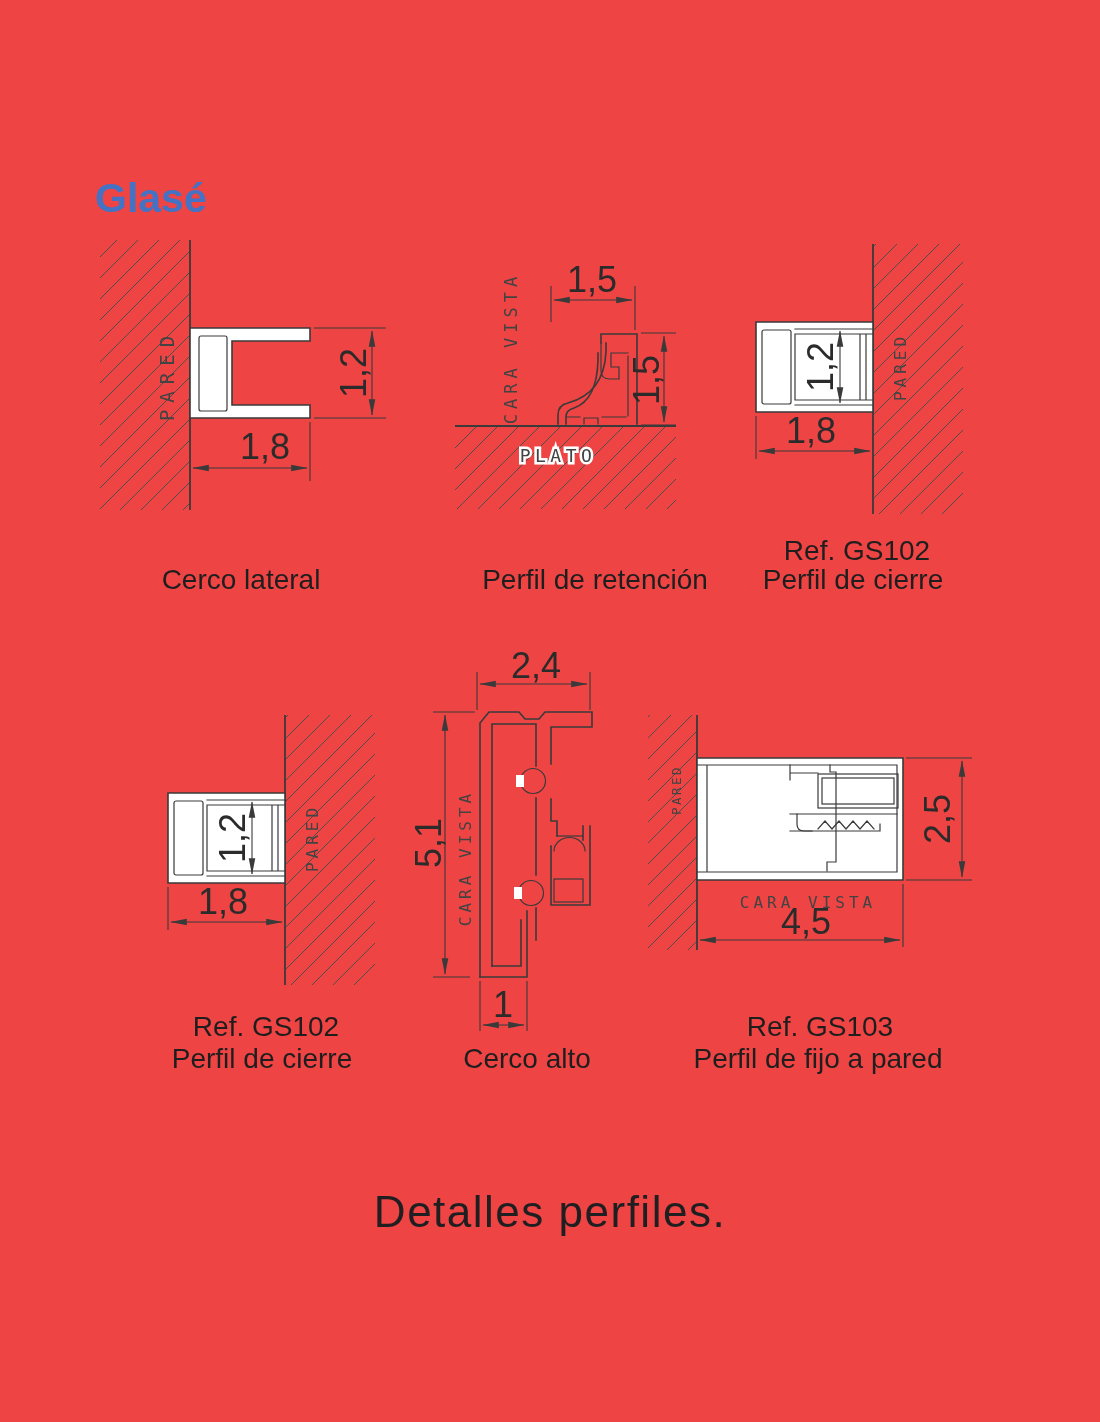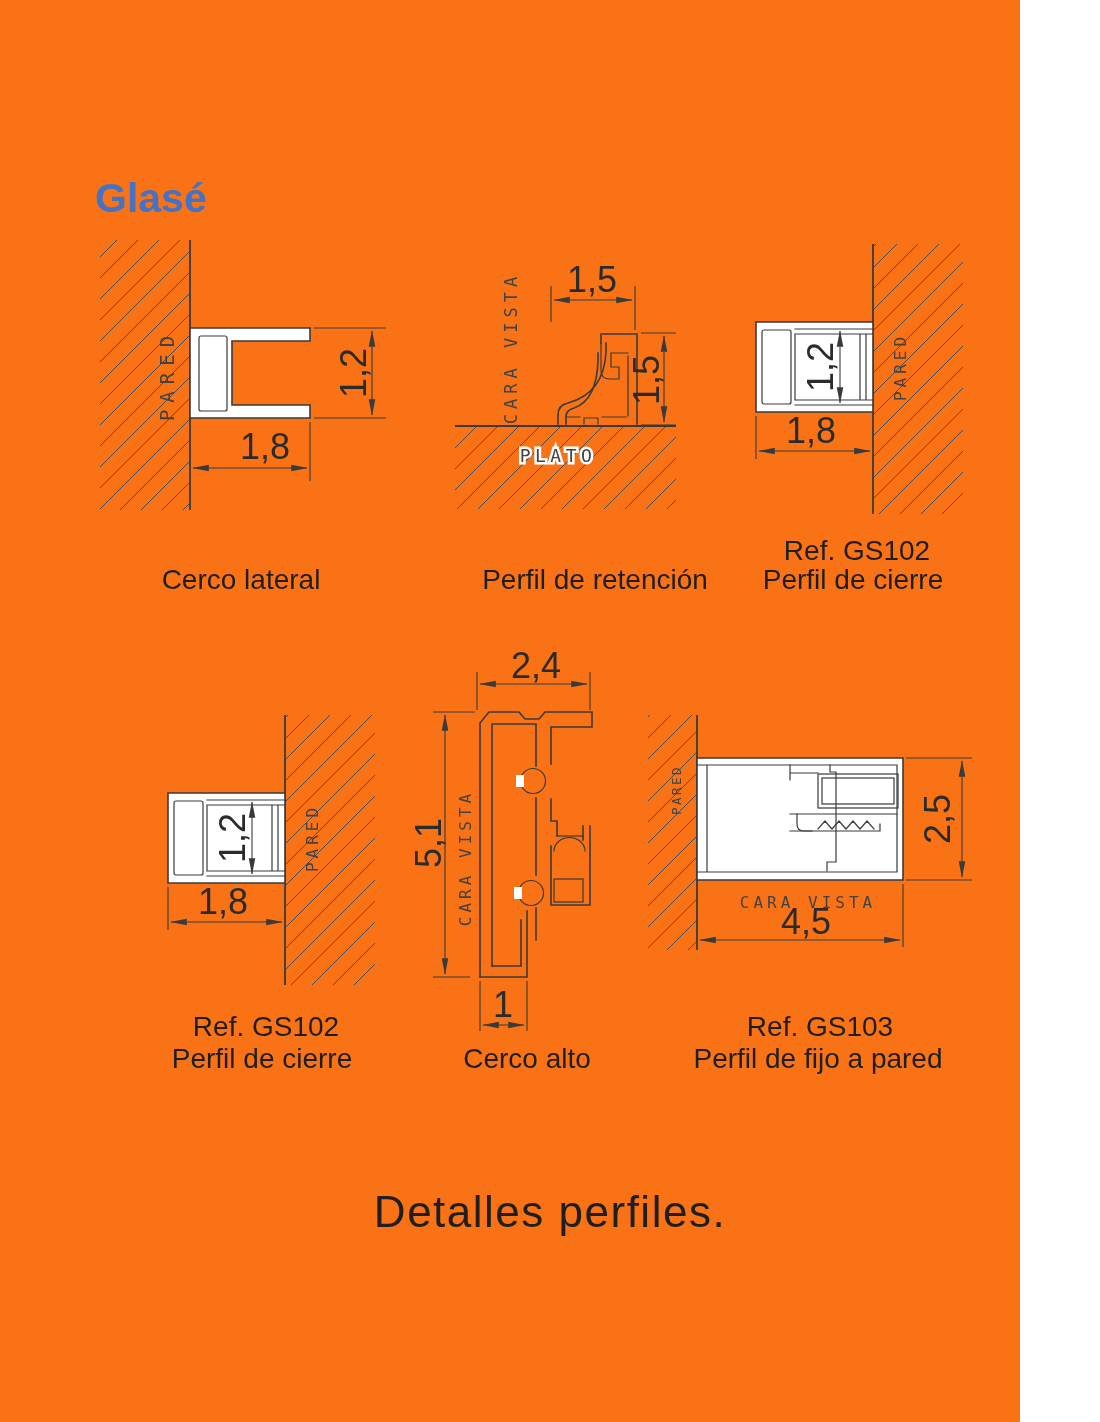--- a/index.html
+++ b/index.html
@@ -1,16 +1,16 @@
 <!DOCTYPE html>
 <html><head>
 <meta charset="utf-8">
 <style>
   html,body{margin:0;padding:0;background:#ffffff;}
-  .page{position:relative;width:1020px;height:1422px;background:#f97316;overflow:hidden;}
+  .page{position:relative;width:1100px;height:1422px;background:#ef4444;overflow:hidden;}
   svg{display:block;}
   
   .ln  {stroke:#3a3a3a;stroke-width:1.6;fill:none;stroke-linecap:square;stroke-linejoin:miter;}
   .lnf {stroke:#3a3a3a;stroke-width:1.6;fill:#ffffff;stroke-linecap:square;stroke-linejoin:miter;}
   .ln2 {stroke:#3a3a3a;stroke-width:1.2;fill:none;stroke-linecap:square;}
   .dim {stroke:#3a3a3a;stroke-width:1.1;fill:none;}
   .dimline{marker-start:url(#ah);marker-end:url(#ah);}
   .wallline{stroke:#3a3a3a;stroke-width:1.8;fill:none;}
   .ground{stroke:#3a3a3a;stroke-width:2.2;fill:none;}
   .hatch{fill:url(#hatchp);stroke:none;}

